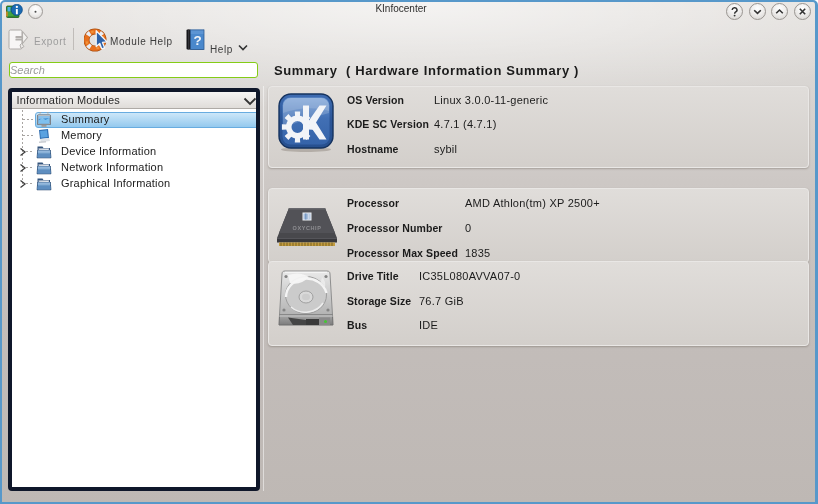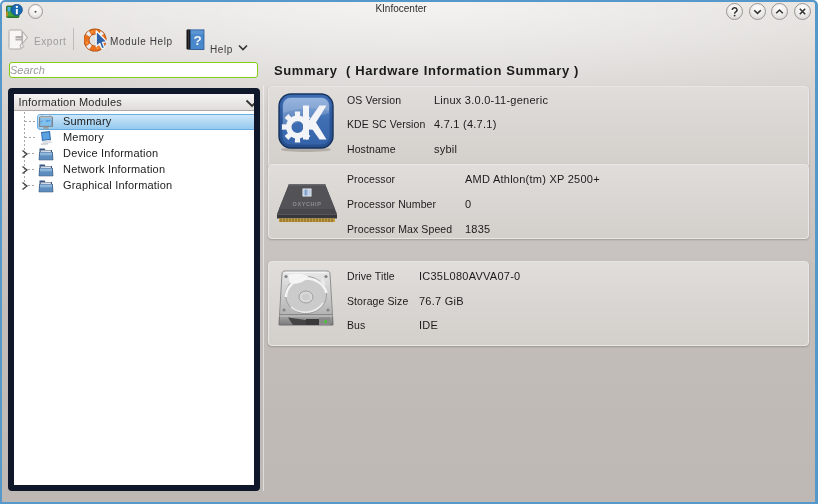--- a/index.html
+++ b/index.html
@@ -21,41 +21,41 @@
   border:1px solid #999591; }
 .wbtn svg { position:absolute; left:0; top:0; }
 
 .tbtext { position:absolute; font-size:10px; color:#3c3c3c; letter-spacing:0.6px; }
 #sep1 { position:absolute; left:73px; top:28px; width:1px; height:22px; background:#c0bcb9; }
 
 #search { position:absolute; left:9px; top:62px; width:249px; height:16px; background:#fff;
   border:1px solid #84cc16; border-radius:3px; font-style:italic; color:#9b9b9b; font-size:11px;
   line-height:15px; padding-left:0; }
 #listframe { position:absolute; left:8px; top:88px; width:252px; height:403px;
-  background:#fff; border:6px solid #0f172a; border-radius:4px; overflow:hidden; }
+  background:#fff; border:4px solid #0f172a; border-radius:4px; overflow:hidden; }
 #combohead { position:absolute; left:0; top:0; width:250px; height:17px;
   background:linear-gradient(#f6f5f4, #dfdcd9); border-bottom:1px solid #aeaaa6; }
 #combohead span { position:absolute; left:4.5px; top:2px; font-size:11px; color:#2a2a2a; letter-spacing:0.2px; }
 .treerow { position:absolute; left:0; width:250px; height:16px; font-size:11px; color:#1b1b1b; letter-spacing:0.2px; }
 .treerow .txt { position:absolute; left:49px; top:1px; }
 #selrow { position:absolute; left:23px; top:20px; width:226px; height:16px;
   background:linear-gradient(#cde7f9, #94c9ee); border:1px solid #68ace0; border-radius:3px; }
 .ticon { position:absolute; left:24px; top:0px; width:16px; height:16px; }
 .treeline { position:absolute; background:#b9b6b3; }
 .expander { position:absolute; left:7px; top:3px; }
 
 #rphead { position:absolute; left:267px; top:63px; font-size:13px; font-weight:bold; color:#1b1b1b; letter-spacing:0.62px;margin-left:7px; }
 .card { position:absolute; left:268px; width:541px;
   background:linear-gradient(#e0ddda, #d3cfcb);
   border:1px solid #e9e7e5; border-radius:4px;
   box-shadow:0 1px 2px rgba(90,80,70,0.35); }
 .cicon { position:absolute; left:9px; }
 .crow { position:absolute; font-size:11px; color:#1b1b1b; white-space:nowrap; letter-spacing:0.25px; }
 .crow b { font-size:10.5px; letter-spacing:0.1px; display:inline-block; }
-.crow b { font-weight:normal;text-align:center; }
+.crow b { font-weight:bold;text-align:center; }
 </style>
 </head>
 <body>
 <div id="win"></div>
 
 <div id="title">KInfocenter</div>
 <svg class="abs" id="appicon" width="17" height="14" style="left:6px;top:4px" viewBox="0 0 17 14">
   <rect x="0.5" y="2" width="12.5" height="11.5" rx="1" fill="#2f8d30"></rect>
   <rect x="0.5" y="2" width="12.5" height="11.5" rx="1" fill="none" stroke="#1c5c1d" stroke-width="0.8"></rect>
   <rect x="1.5" y="3" width="3" height="4.5" fill="#45b2e6"></rect>
@@ -236,21 +236,21 @@
     </g>
   </svg>
   <div class="crow" style="left:78px;top:7px"><b>OS Version</b></div>
   <div class="crow" style="left:165px;top:7px">Linux 3.0.0-11-generic</div>
   <div class="crow" style="left:78px;top:31px"><b>KDE SC Version</b></div>
   <div class="crow" style="left:165px;top:31px">4.7.1 (4.7.1)</div>
   <div class="crow" style="left:78px;top:56px"><b>Hostname</b></div>
   <div class="crow" style="left:165px;top:56px">sybil</div>
 </div>
 
-<div class="card" style="top:164px;height:75px">
+<div class="card" style="top:188px;height:75px">
   <svg class="cicon" width="64" height="42" style="top:18px;left:6px" viewBox="0 0 64 42">
     <polygon points="14,1 50,1 62,31 2,31" fill="#48484c"></polygon>
     <polygon points="14,1 50,1 60,26 4,26" fill="#525257"></polygon>
     <polygon points="14,1 50,1 50.6,2.5 13.4,2.5" fill="#68686d"></polygon>
     <polygon points="2,31 62,31 62,35.5 2,35.5" fill="#38383c"></polygon>
     <polygon points="2,31 62,31 62,32 2,32" fill="#55555a"></polygon>
     <g fill="#c39c3e">
       <rect x="4" y="35.5" width="56" height="3.5"></rect>
     </g>
     <g fill="#7a6226">

